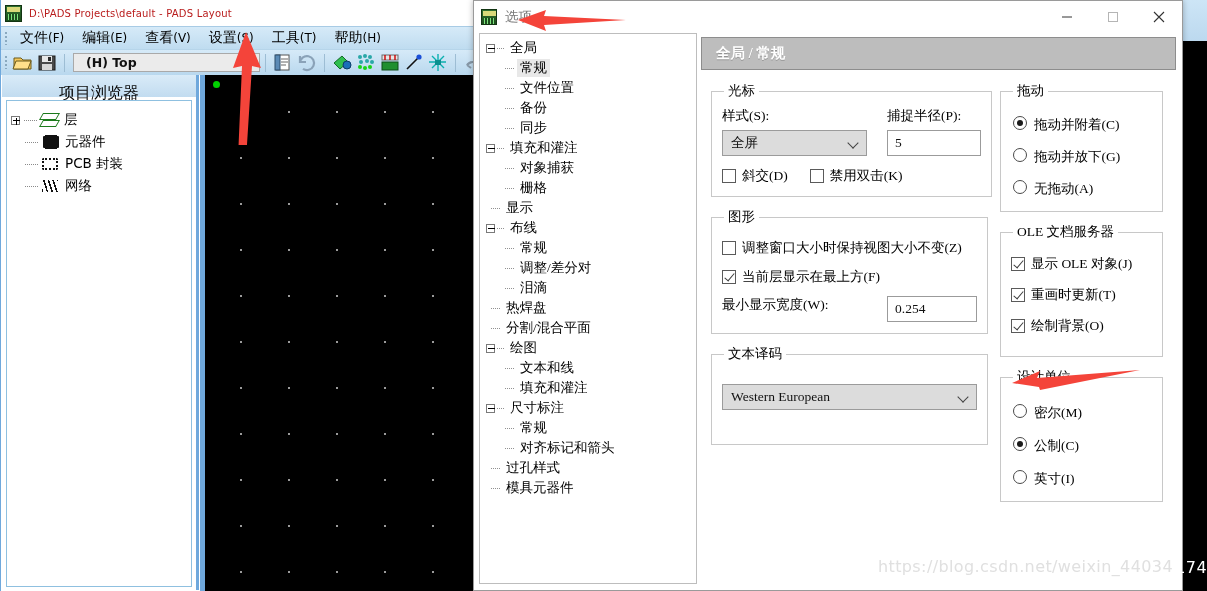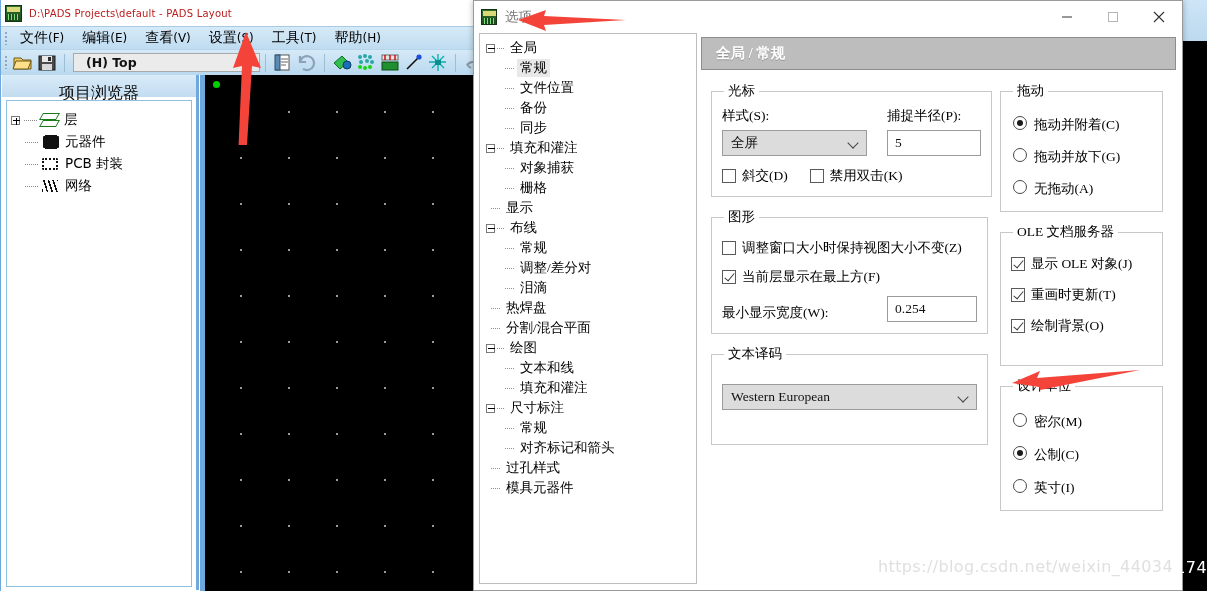--- a/index.html
+++ b/index.html
@@ -665,21 +665,21 @@
               <fieldset class="grp">
                 <legend>图形</legend>
                 <div class="chk-row" style="margin-top:6px">
                   <span class="chk"></span>
                   <span>调整窗口大小时保持视图大小不变(Z)</span>
                 </div>
                 <div class="chk-row">
                   <span class="chk on"></span>
                   <span>当前层显示在最上方(F)</span>
                 </div>
-                <div class="row" style="align-items:flex-end; margin-top:10px">
+                <div class="row" style="align-items:flex-start; margin-top:10px">
                   <span class="fld-label" style="margin:0; flex:1">最小显示宽度(W):</span>
                   <div class="textbox" style="width:90px">
                     <span>0.254</span>
                   </div>
                 </div>
               </fieldset>
 
               <fieldset class="grp" style="padding-bottom:34px">
                 <legend>文本译码</legend>
                 <div class="combo" style="margin-top:14px">
@@ -701,21 +701,21 @@
                 <div class="rad-row" style="margin-top:14px">
                   <span class="rad"></span>
                   <span>拖动并放下(G)</span>
                 </div>
                 <div class="rad-row" style="margin-top:14px">
                   <span class="rad"></span>
                   <span>无拖动(A)</span>
                 </div>
               </fieldset>
 
-              <fieldset class="grp" style="padding-bottom:30px">
+              <fieldset class="grp" style="padding-bottom:21px">
                 <legend>OLE 文档服务器</legend>
                 <div class="chk-row" style="margin-top:7px">
                   <span class="chk on"></span>
                   <span>显示 OLE 对象(J)</span>
                 </div>
                 <div class="chk-row" style="margin-top:13px">
                   <span class="chk on"></span>
                   <span>重画时更新(T)</span>
                 </div>
                 <div class="chk-row" style="margin-top:13px">

